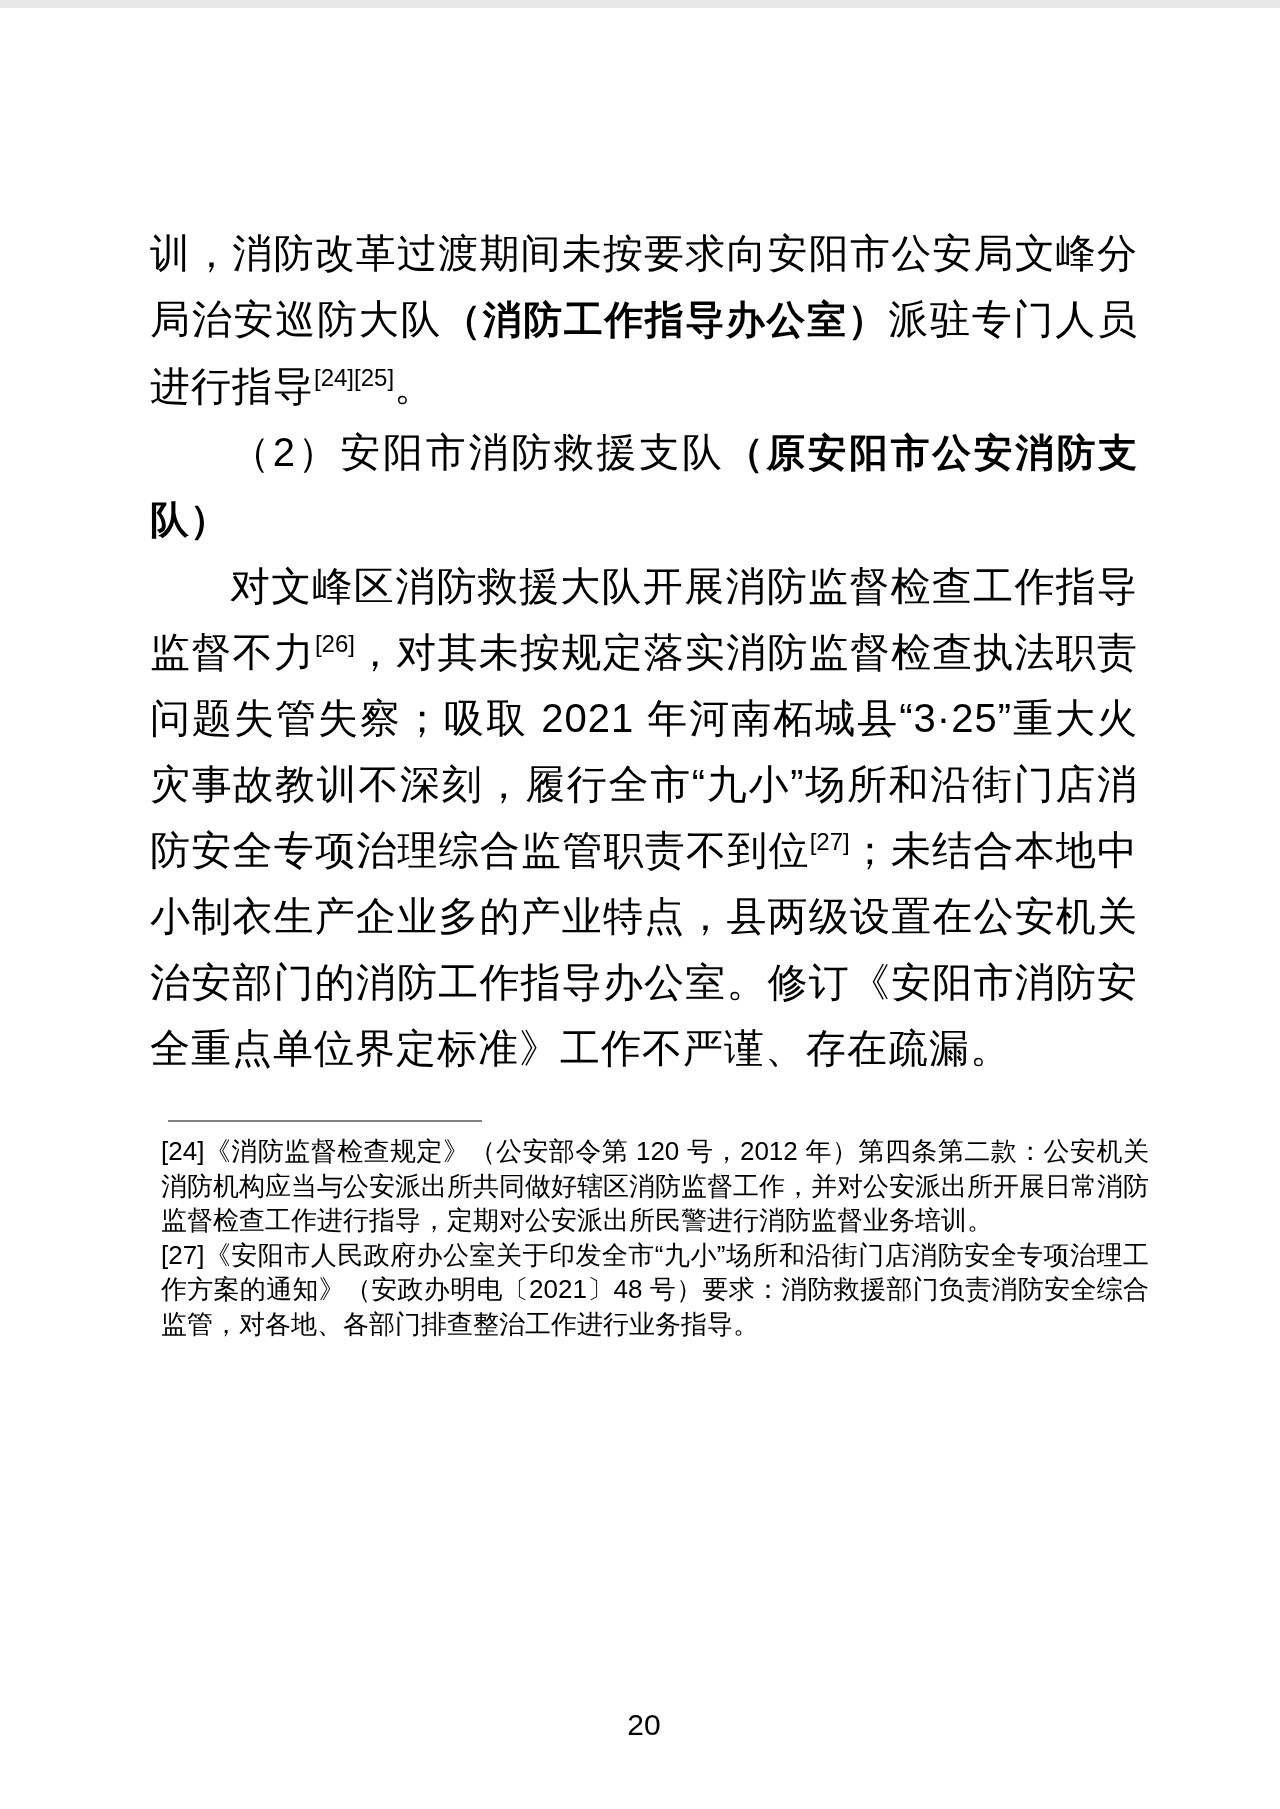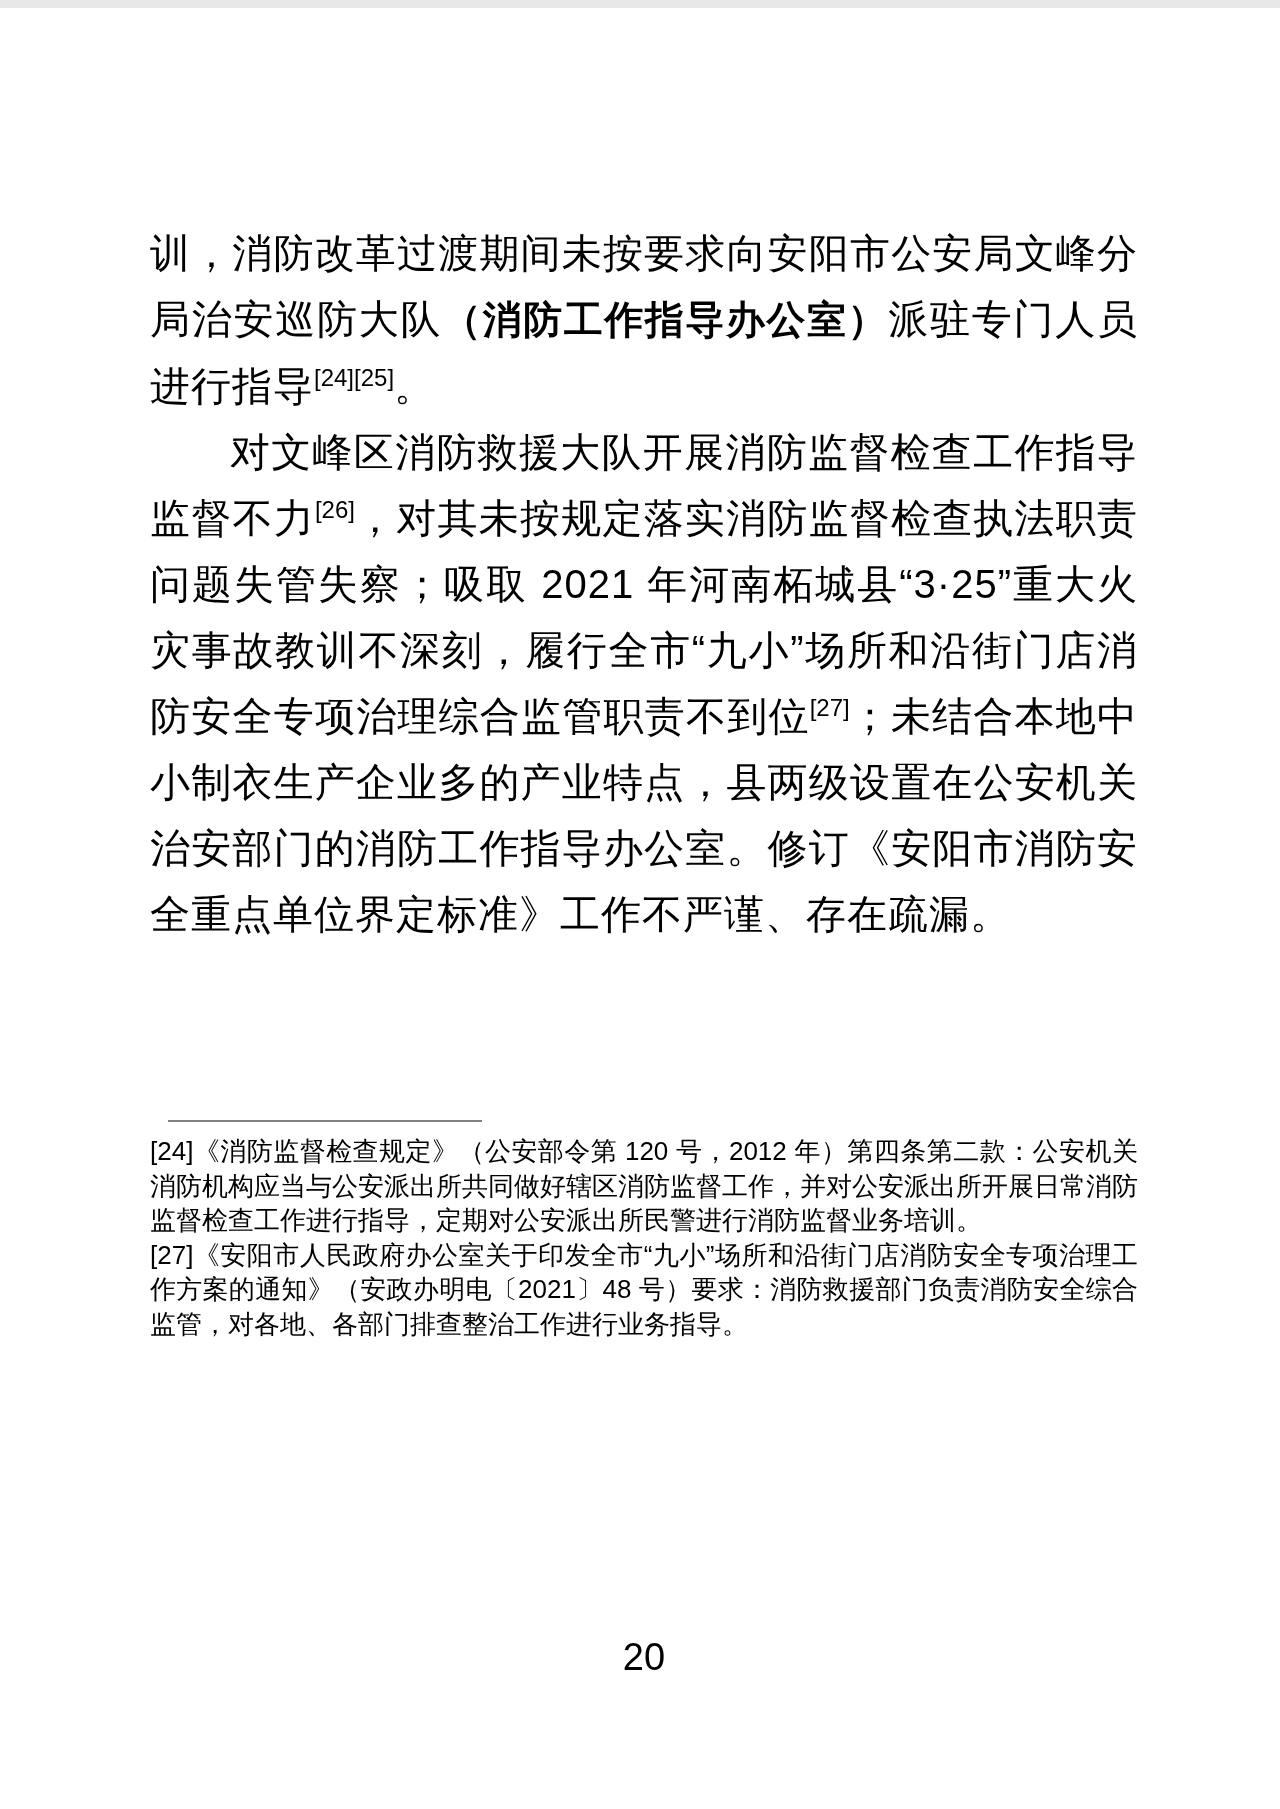--- a/index.html
+++ b/index.html
@@ -42,46 +42,47 @@
     top: 1112px;
     left: 168px;
     width: 314px;
     height: 2px;
     background: #808080;
   }
   
   .footnotes {
     position: absolute;
     top: 1126px;
-    left: 150px;
+    left: 161px;
     width: 988px;
     font-size: 26px;
     line-height: 34.6px;
     text-align: justify;
     text-justify: inter-ideograph;
   }
   .footnotes p { margin: 0; }
   .fn-id { letter-spacing: 0; }
   
   .page-number {
     position: absolute;
-    top: 1632px;
+    top: 1700px;
     left: 150px;
     width: 988px;
     text-align: center;
-    font-size: 38px;
+    font-size: 30px;
     line-height: 34px;
   }
 </style>
 </head>
 <body>
 
 <div class="page">
   <main class="body-text" id="body-paragraphs">
       <p class=""><span class="seg-normal">训，消防改革过渡期间未按要求向安阳市公安局文峰分局治安巡防大队</span><span class="seg-kai">（消防工作指导办公室）</span><span class="seg-normal">派驻专门人员进行指导</span><sup class="ref">[24][25]</sup><span class="seg-normal">。</span></p>
+      <p class="indent"><span class="seg-normal">（2）安阳市消防救援支队</span><span class="seg-kai">（原安阳市公安消防支队）</span></p>
       <p class="indent"><span class="seg-normal">对文峰区消防救援大队开展消防监督检查工作指导监督不力</span><sup class="ref">[26]</sup><span class="seg-normal">，对其未按规定落实消防监督检查执法职责问题失管失察；吸取 2021 年河南柘城县“3·25”重大火灾事故教训不深刻，履行全市“九小”场所和沿街门店消防安全专项治理综合监管职责不到位</span><sup class="ref">[27]</sup><span class="seg-normal">；未结合本地中小制衣生产企业多的产业特点，县两级设置在公安机关治安部门的消防工作指导办公室。修订《安阳市消防安全重点单位界定标准》工作不严谨、存在疏漏。</span></p>
     </main>
   <div class="footnote-sep"></div>
   <section class="footnotes" id="footnotes-list">
       <p><span class="fn-id">[24]</span><span>《消防监督检查规定》（公安部令第 120 号，2012 年）第四条第二款：公安机关消防机构应当与公安派出所共同做好辖区消防监督工作，并对公安派出所开展日常消防监督检查工作进行指导，定期对公安派出所民警进行消防监督业务培训。</span></p>
       <p><span class="fn-id">[27]</span><span>《安阳市人民政府办公室关于印发全市“九小”场所和沿街门店消防安全专项治理工作方案的通知》（安政办明电〔2021〕48 号）要求：消防救援部门负责消防安全综合监管，对各地、各部门排查整治工作进行业务指导。</span></p>
     </section>
   <div class="page-number">20</div>
 </div>
 

